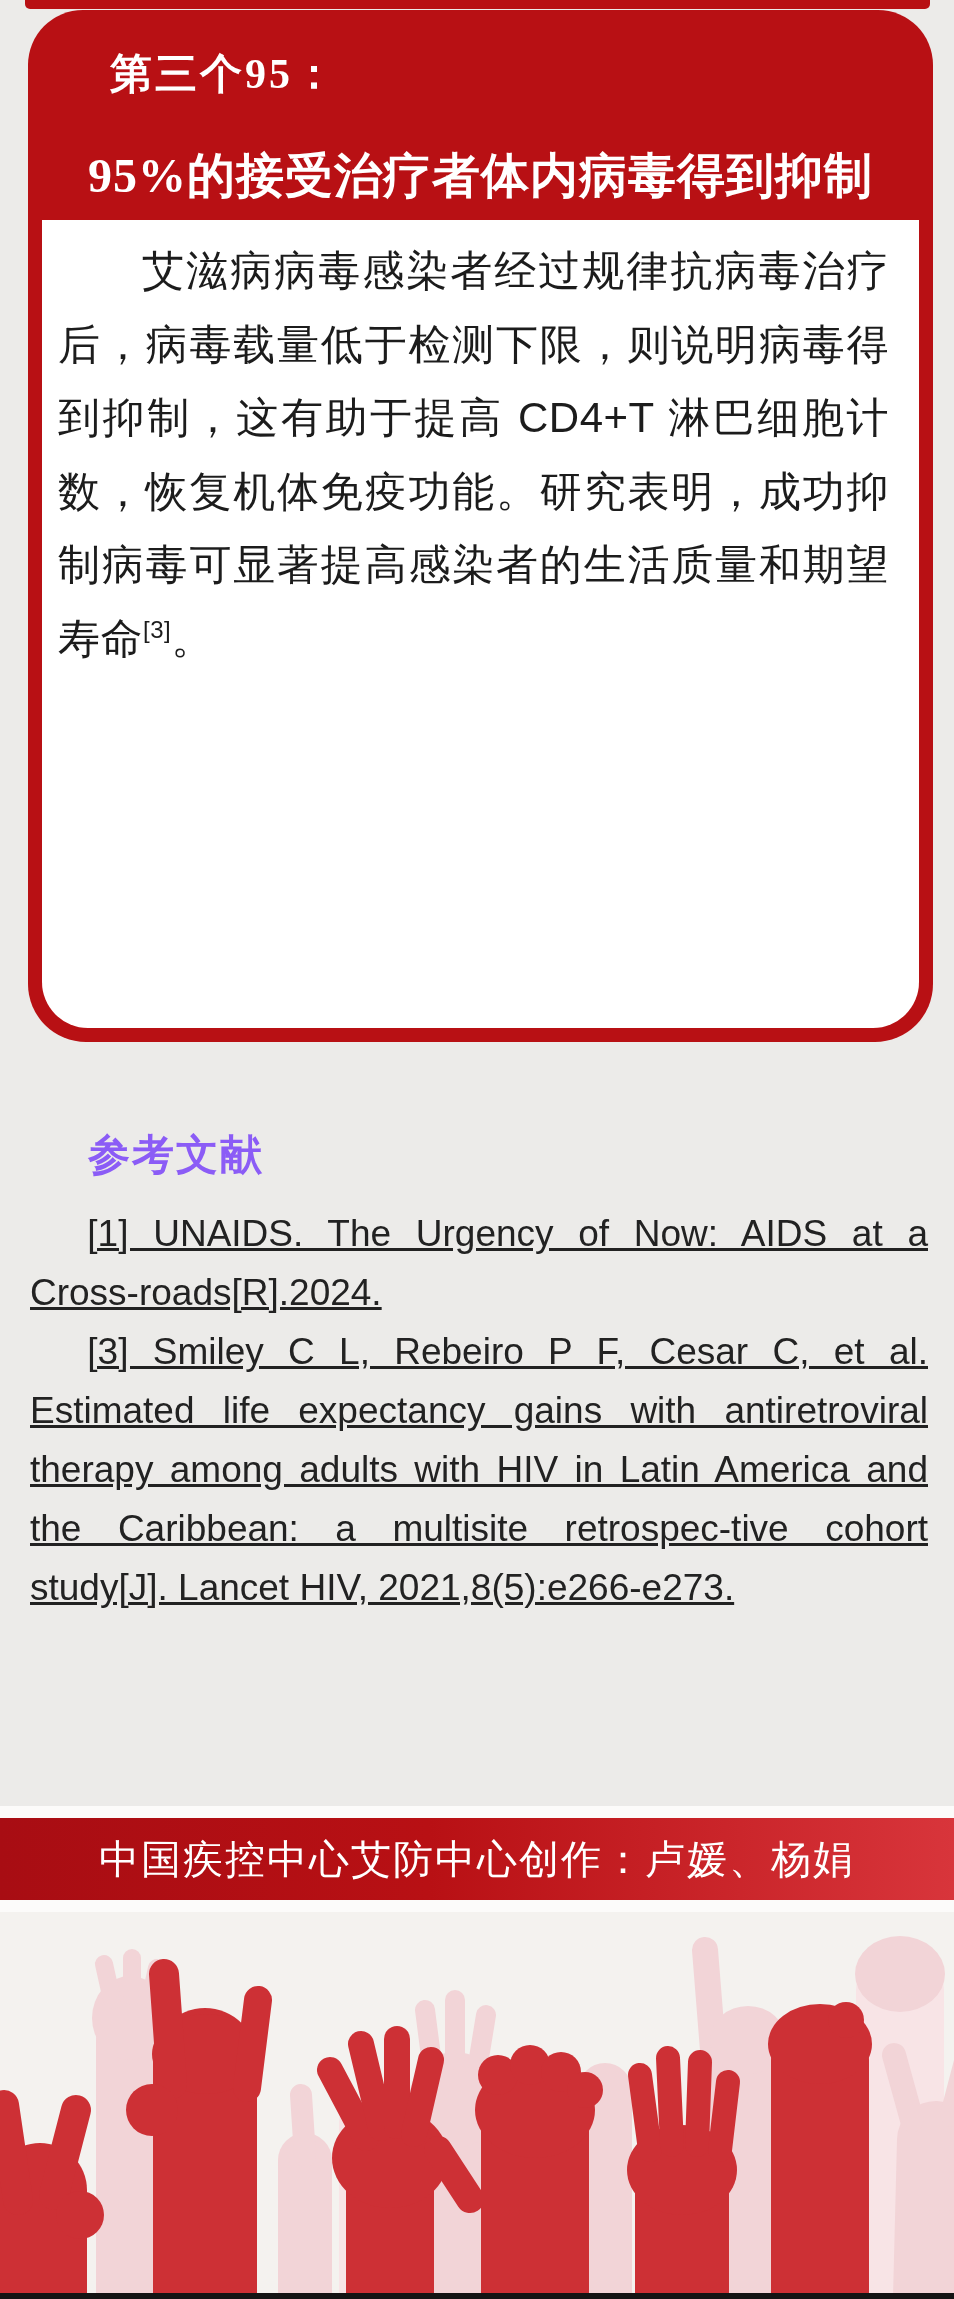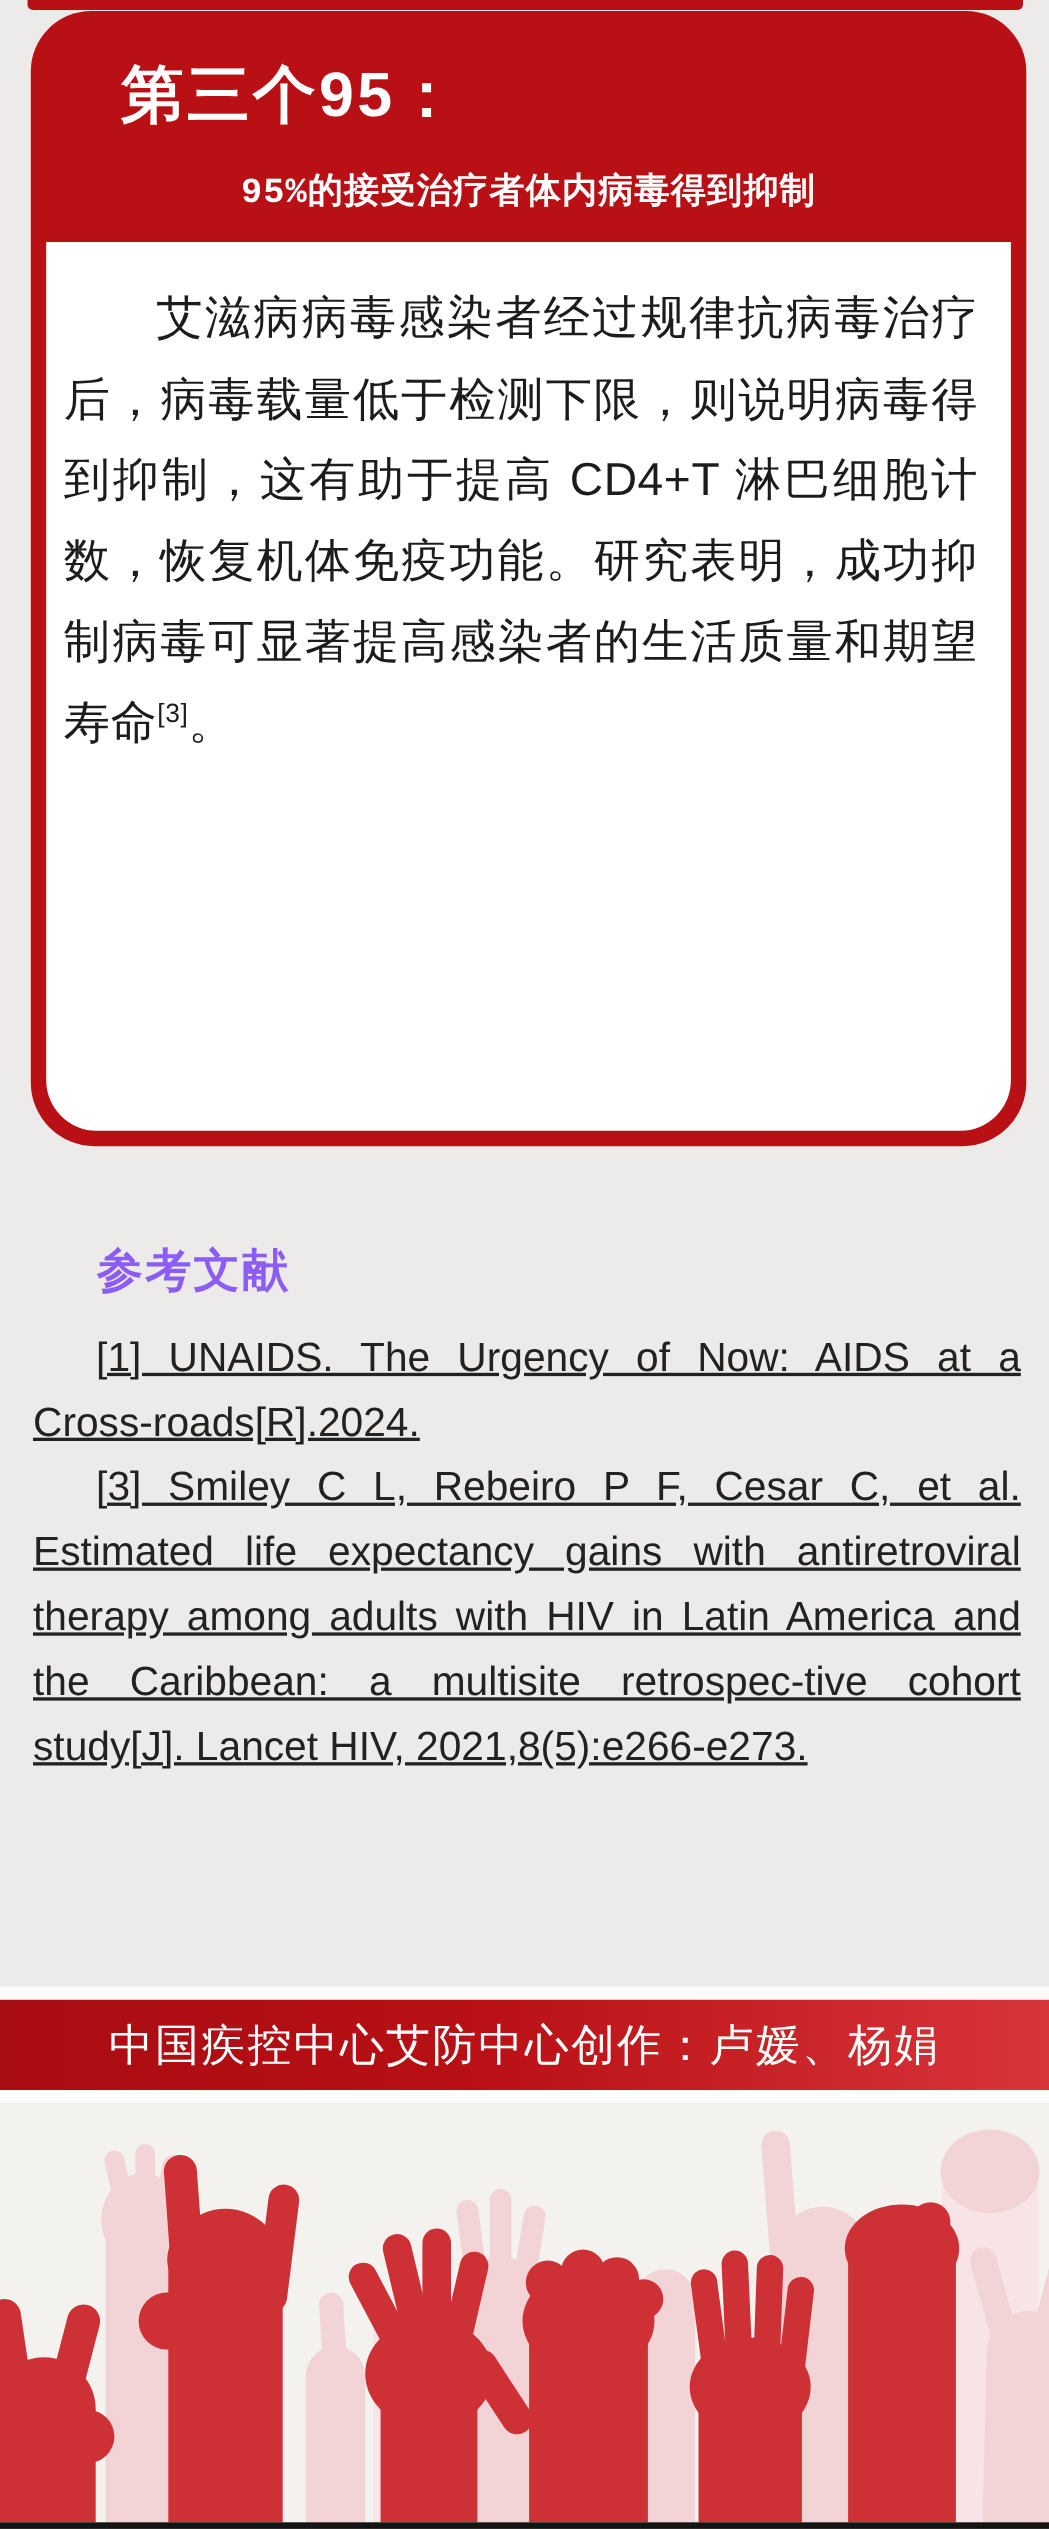--- a/index.html
+++ b/index.html
@@ -20,48 +20,48 @@
   }
   .card {
     position: absolute;
     left: 28px; top: 10px;
     width: 905px; height: 1032px;
     background: var(--red_primary, #b81014);
     border-radius: 55px 55px 58px 58px;
   }
   .card-title {
     position: absolute;
-    left: 82px; top: 42px;
-    margin: 0;
-    font-family: Liberation Sans, sans-serif;
+    left: 82px; top: 30px;
+    margin: 0;
+    font-family: Liberation Serif, serif;
     font-weight: bold;
-    font-size: 57px;
+    font-size: 42px;
     line-height: 68px;
     color: #ffffff;
     letter-spacing: 3px;
   }
   .card-subtitle {
     position: absolute;
     left: 0; right: 0; top: 138px;
     margin: 0;
     text-align: center;
-    font-family: Liberation Mono, monospace;
+    font-family: Liberation Serif, serif;
     font-weight: bold;
-    font-size: 32px;
+    font-size: 48px;
     line-height: 56px;
     color: #ffffff;
     letter-spacing: 1px;
   }
   .white-box {
     position: absolute;
     left: 14px; right: 14px; top: 210px; bottom: 14px;
     background: #ffffff;
     border-radius: 0 0 46px 46px;
     box-sizing: border-box;
-    padding: 32px 30px 0 16px;
+    padding: 14px 30px 0 16px;
   }
   .body-p {
     margin: 0;
     font-size: 42px;
     line-height: 73.5px;
     color: var(--text_dark, #1c1c1c);
     text-align: justify;
     text-indent: 2em;
     letter-spacing: 0.5px;
   }

